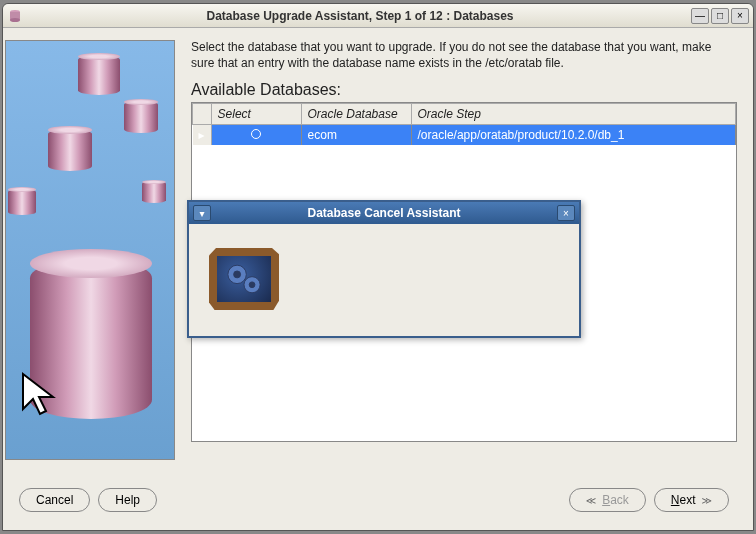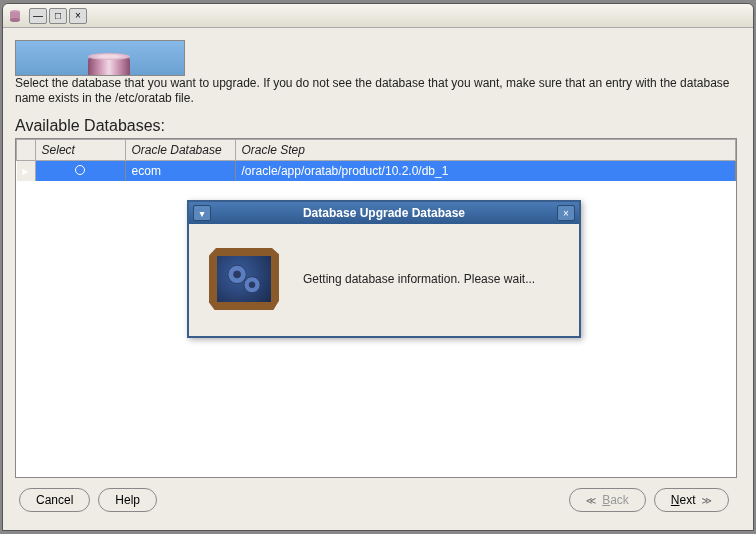--- a/index.html
+++ b/index.html
@@ -53,23 +53,22 @@
       background: #ddd;
       font-size: 10px;
       display: flex;
       align-items: center;
       justify-content: center;
       border-radius: 2px;
       cursor: pointer;
     }
     .content {
       display: flex;
-      padding: 12px 16px 0 12px;
+      padding: 12px 16px 0 2px;
       height: 450px;
-      flex-direction: column;
     }
     .sidebar-img {
       width: 170px;
       height: 420px;
       background: linear-gradient(to bottom, #87b9e8, #6aa0d0);
       border: 1px solid #888;
       margin-right: 16px;
       position: relative;
       overflow: hidden;
     }
@@ -237,20 +236,21 @@
 
 <div class="window">
   <div class="titlebar">
     <div class="titlebar-icon">
       <svg viewBox="0 0 16 16">
           <ellipse cx="8" cy="4" rx="5" ry="2" fill="#d19cb8"></ellipse>
           <rect x="3" y="4" width="10" height="8" fill="#c08ca8"></rect>
           <ellipse cx="8" cy="12" rx="5" ry="2" fill="#a87090"></ellipse>
         </svg>
     </div>
+    <div class="titlebar-title">Database Upgrade Assistant, Step 1 of 12 : Databases</div>
     <div class="titlebar-controls">
       <div class="tb-btn">—</div>
       <div class="tb-btn">□</div>
       <div class="tb-btn">×</div>
     </div>
   </div>
 
   <div class="content">
     <div class="sidebar-img">
       <div class="cyl" style="width:42px;height:40px;top:14px;left:72px;"></div>
@@ -304,33 +304,32 @@
     </div>
     <div class="btn">
       <span><u>N</u><span>ext</span></span>
       <span class="chev">≫</span>
     </div>
   </div>
 
   <div class="modal">
     <div class="modal-titlebar">
       <div class="modal-min">▾</div>
-      <div class="modal-title">Database Upgrade Database</div>
+      <div class="modal-title">Database Cancel Assistant</div>
       <div class="modal-close">×</div>
     </div>
     <div class="modal-body">
       <div class="gear-img">
         <div class="gear-frame"></div>
         <div class="gear-inner">
           <svg viewBox="0 0 40 40" width="100%" height="100%">
             <g fill="#5a7ec0" stroke="#2a3a60" stroke-width="0.8">
               <circle cx="14" cy="16" r="8"></circle>
               <circle cx="14" cy="16" r="3" fill="#2a3a60"></circle>
               <circle cx="27" cy="25" r="7"></circle>
               <circle cx="27" cy="25" r="2.5" fill="#2a3a60"></circle>
             </g>
           </svg>
         </div>
       </div>
-      <div class="modal-text">Getting database information. Please wait...</div>
     </div>
   </div>
 </div>
 
 </body></html>

